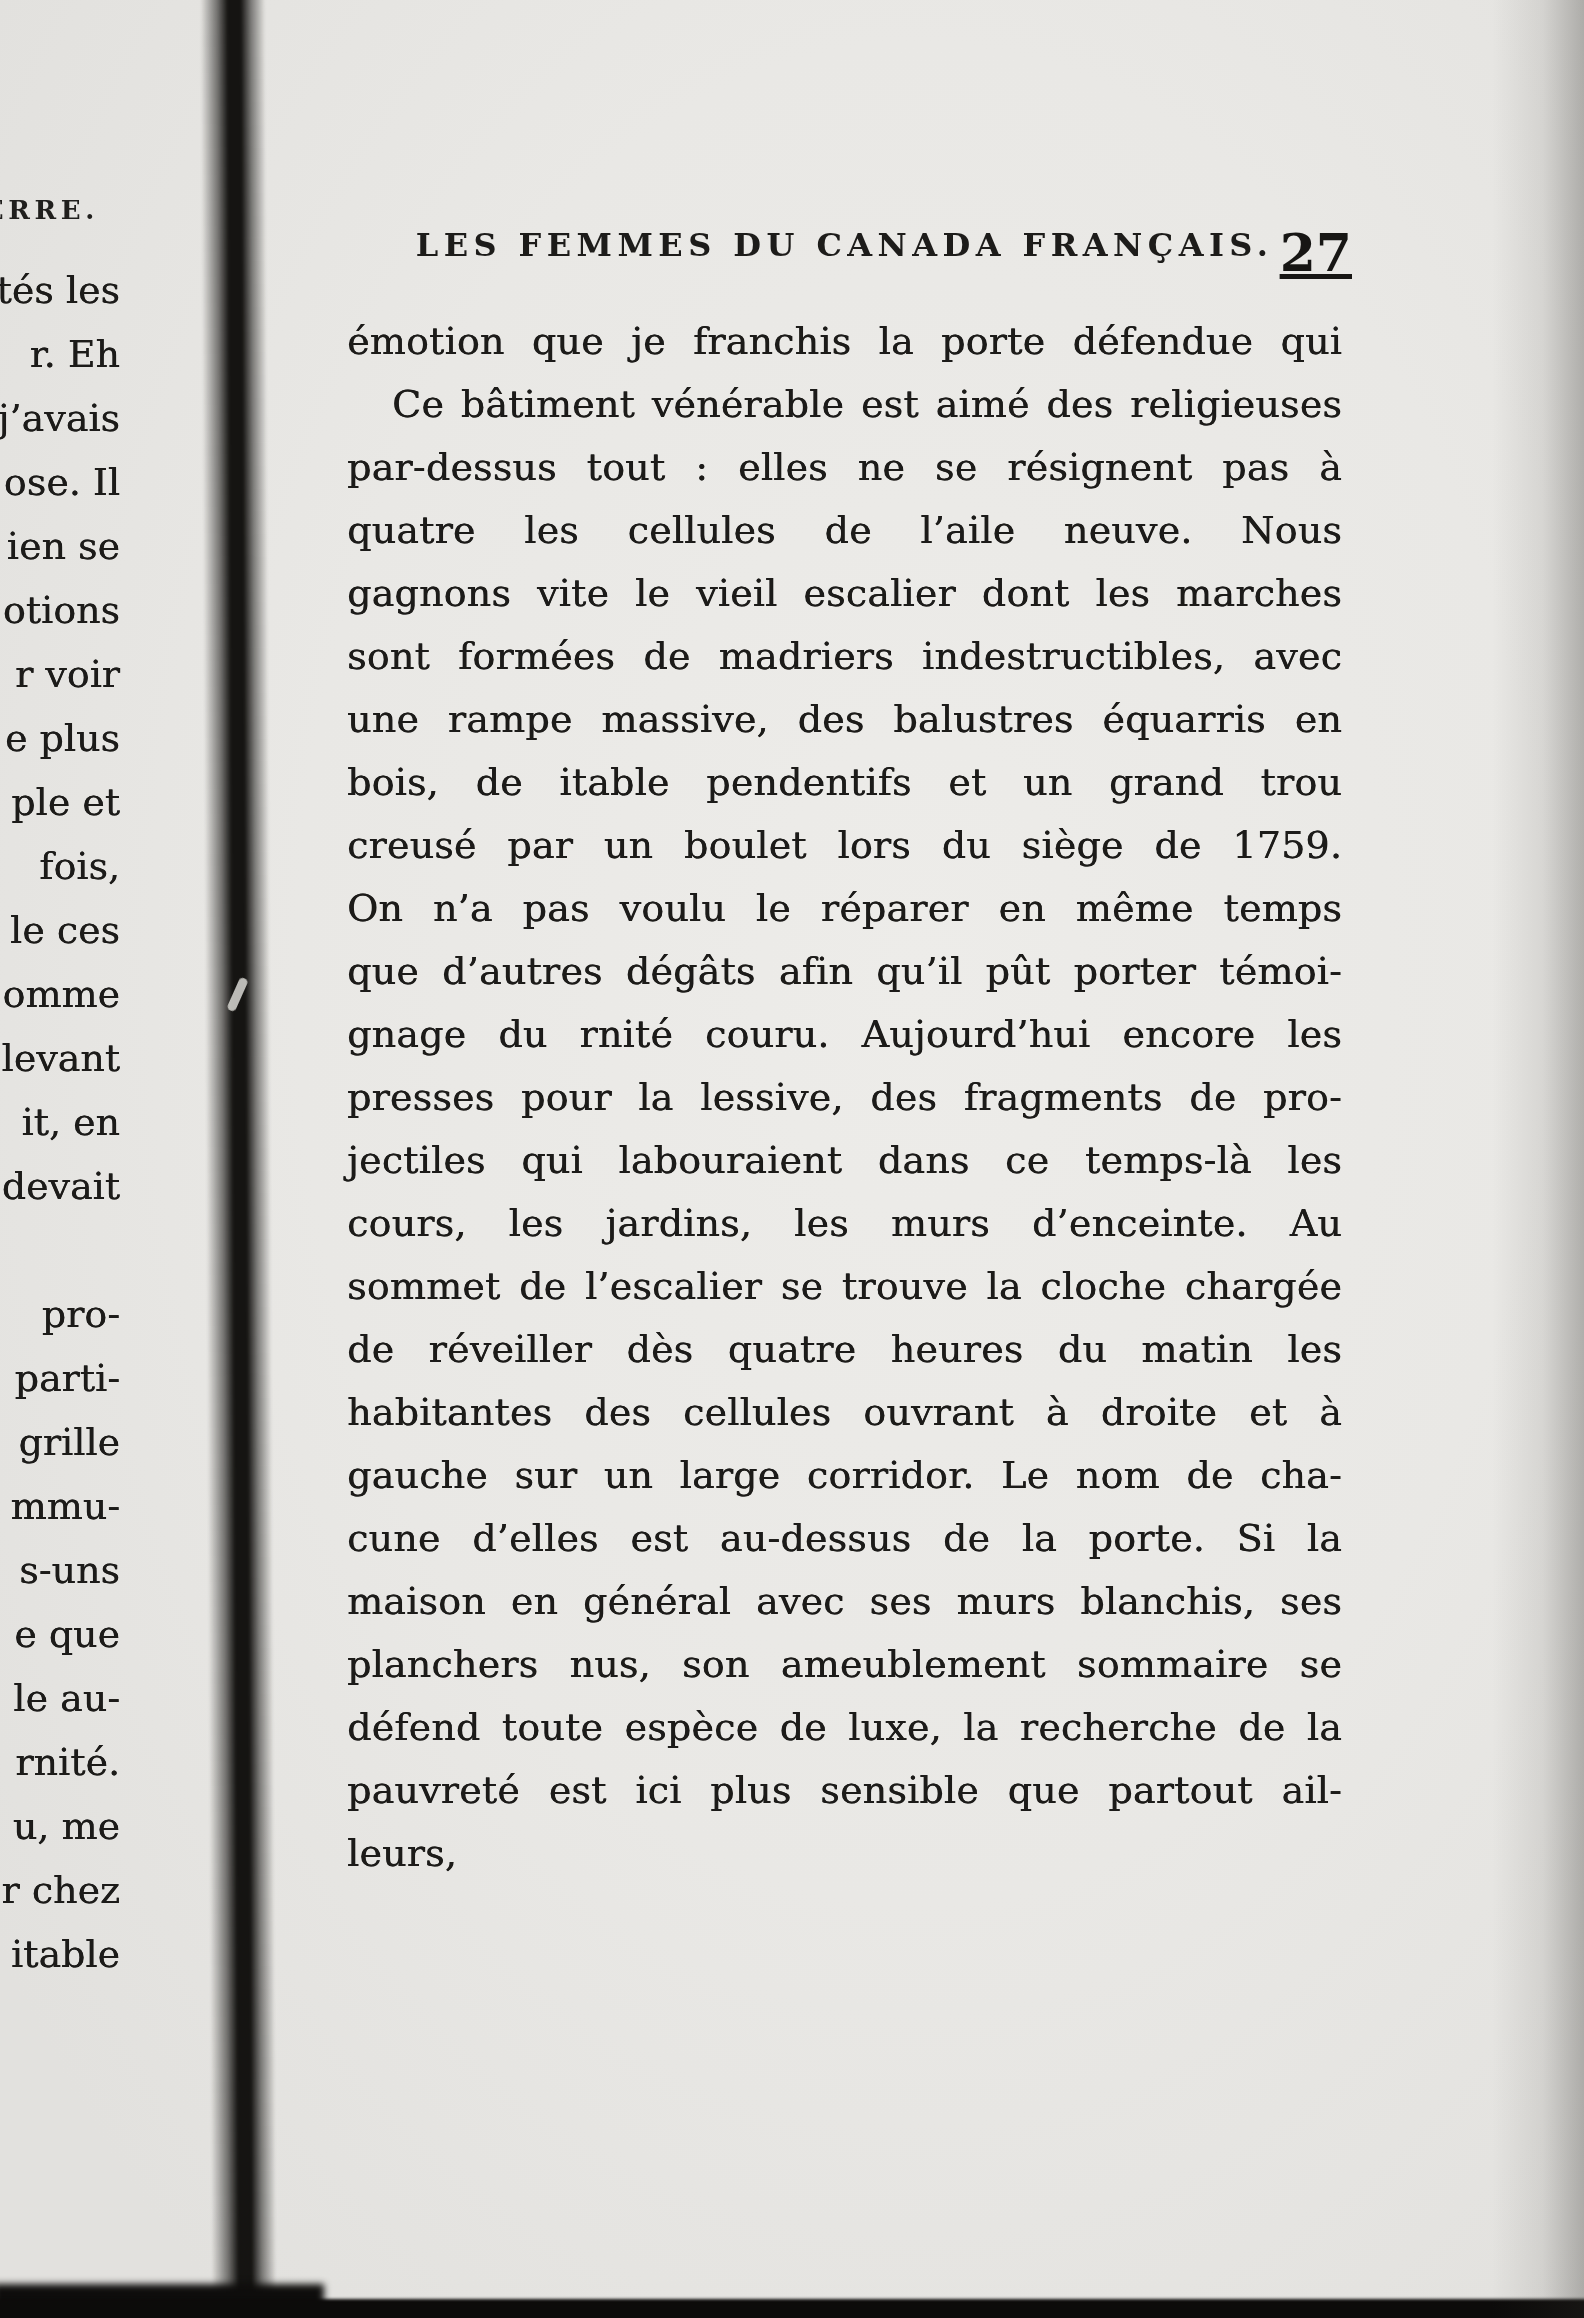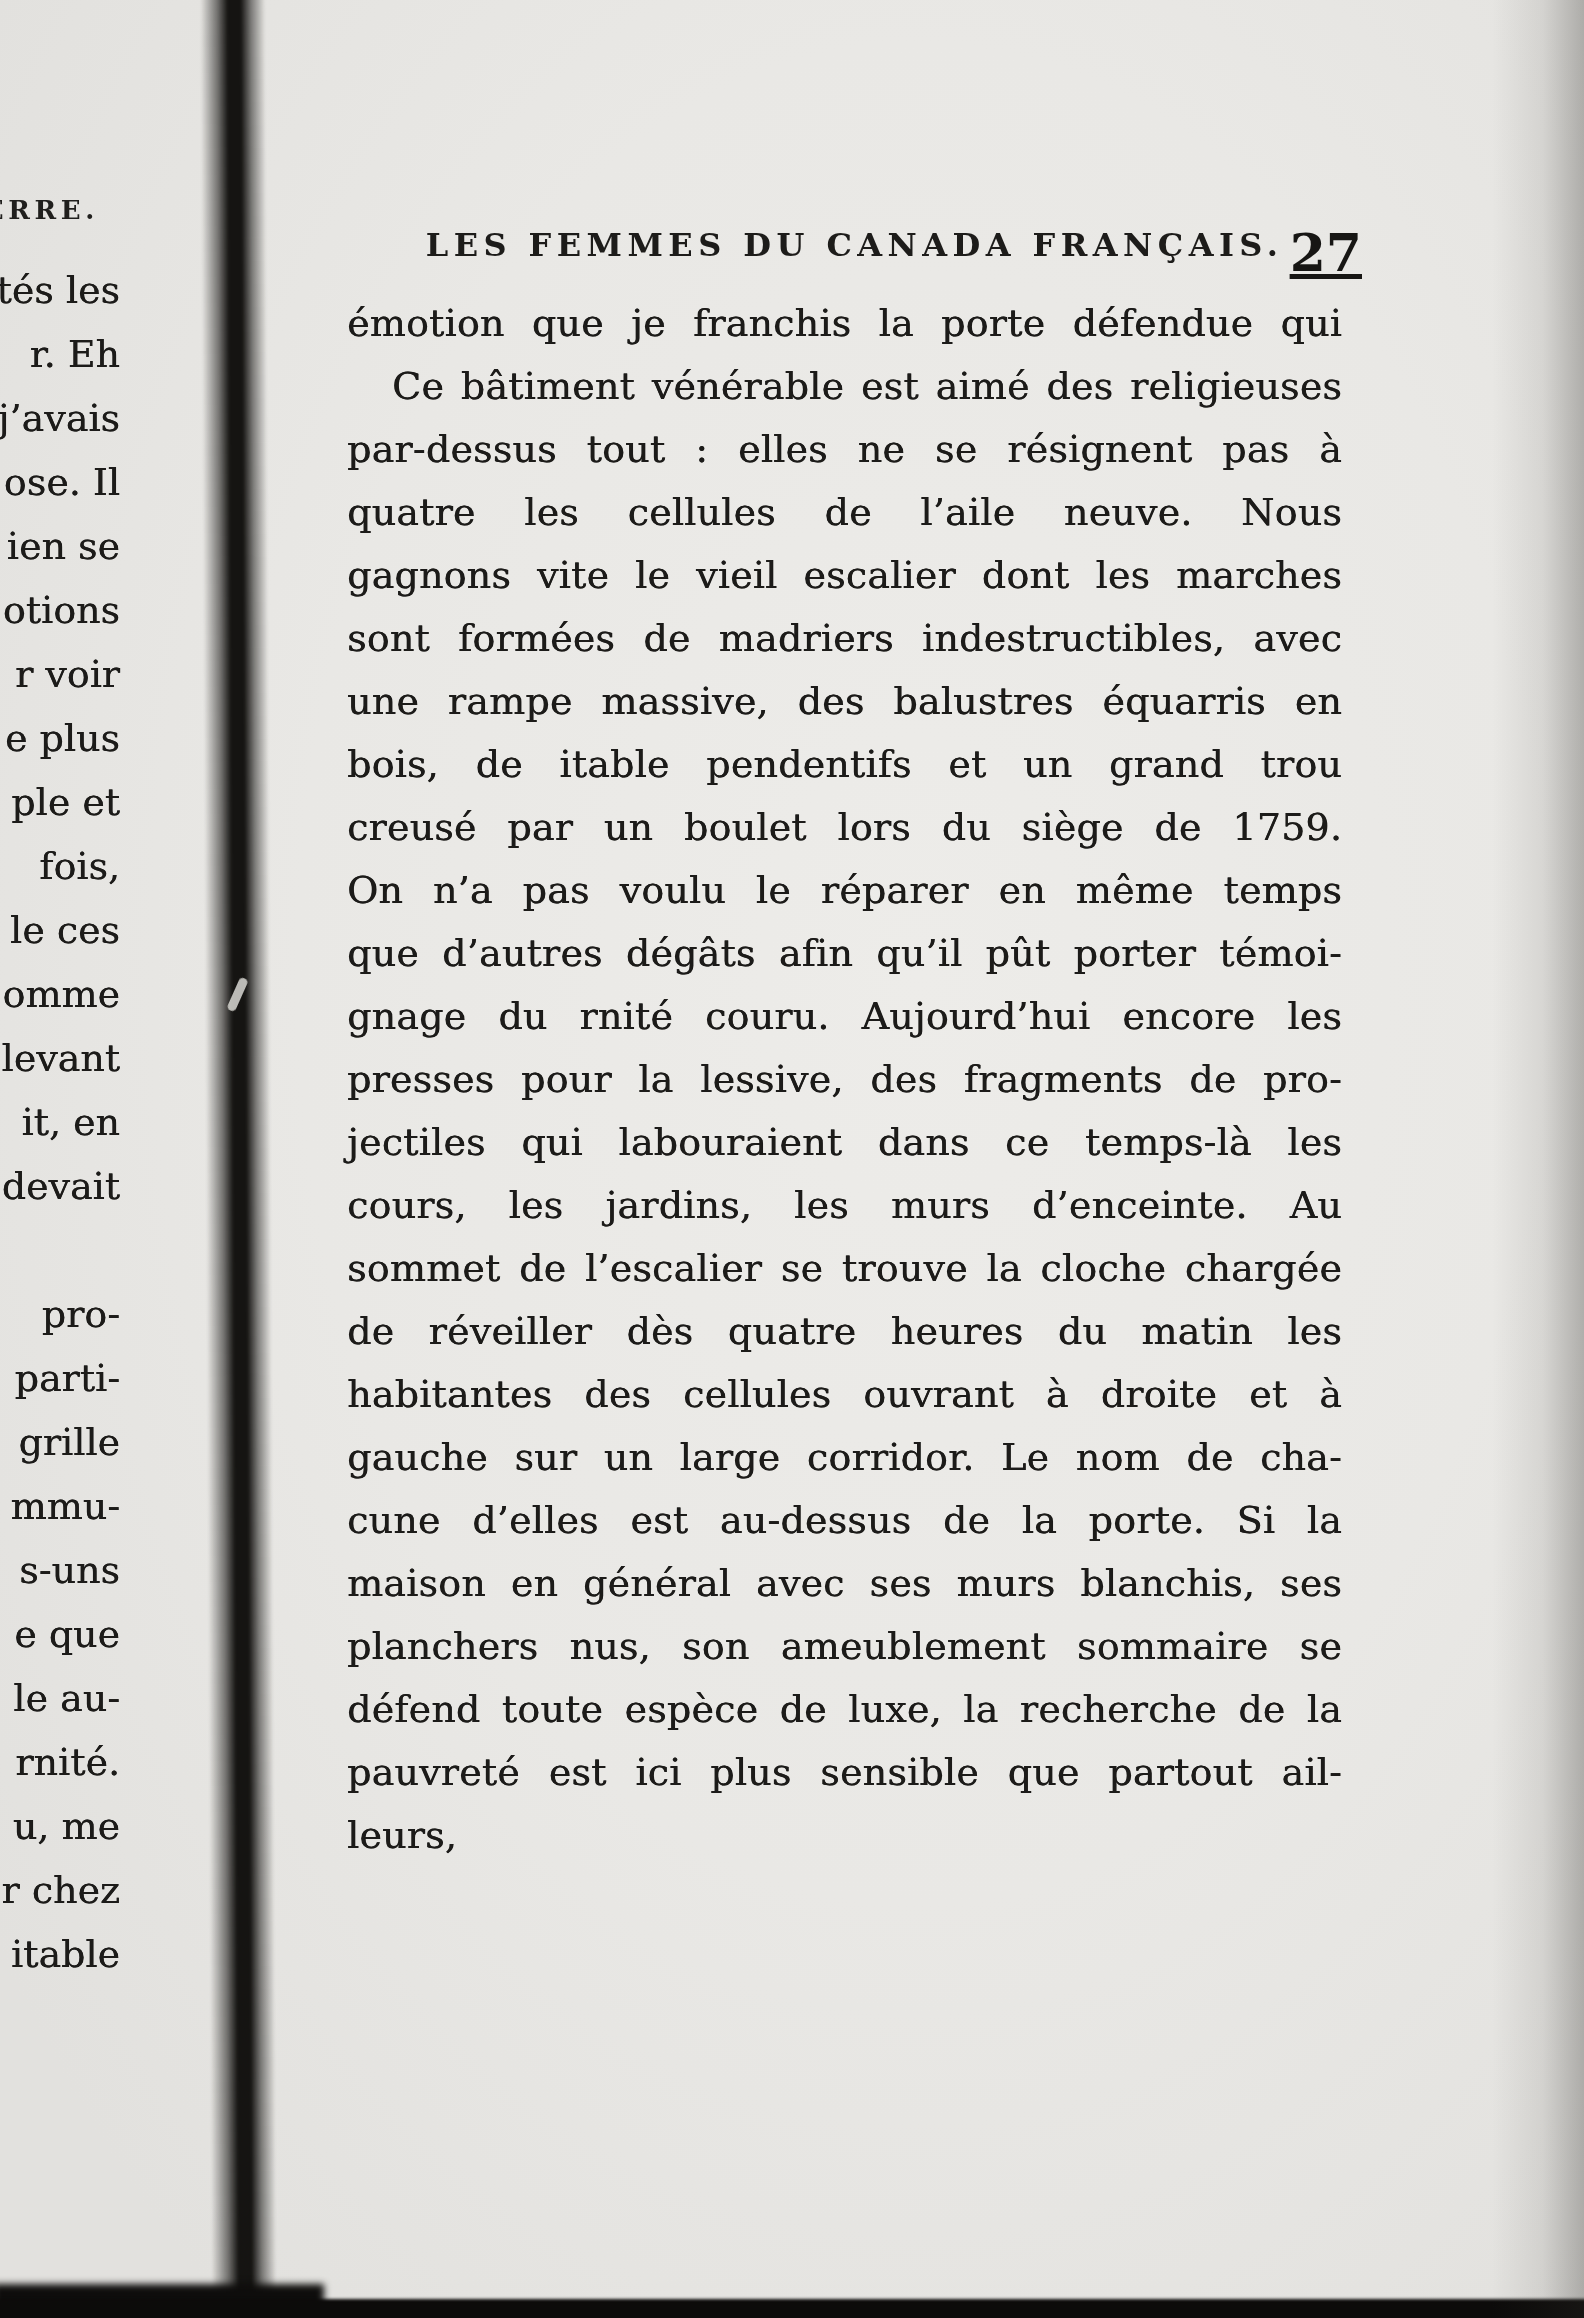--- a/index.html
+++ b/index.html
@@ -56,41 +56,41 @@
     left: 233px; top: 977px; width: 9.2px; height: 35px;
     background: #d9d8d3; opacity: 0.85;
     transform: rotate(24deg);
     border-radius: 4.2px;
     filter: blur(0.7px);
   }
 
   
   #page-header {
     position: absolute;
-    left: 357px; top: 226px; width: 995px; height: 45px;
+    left: 347px; top: 226px; width: 995px; height: 45px;
   }
   #running-title {
     position: absolute; left: 0; right: 0; top: 0;
     text-align: center;
     font-size: 32px; font-weight: bold;
     letter-spacing: 0.17em;
     white-space: nowrap;
     color: #1d1c1a;
   }
   #page-number {
     position: absolute; right: -10px; top: -4.2px;
     font-size: 52px; font-weight: bold;
     color: #171614;
     text-decoration: underline;
   }
 
   
   #body-text {
     position: absolute;
-    left: 347px; top: 292px; width: 995px;
+    left: 347px; top: 310px; width: 995px;
   }
   #body-text .line {
     height: 63px; line-height: 63px;
     font-size: 38px;
     letter-spacing: 0.005em;
     text-align: justify;
     text-align-last: justify;
     text-shadow: 0.4px 0 0 currentColor;
     white-space: nowrap;
   }

